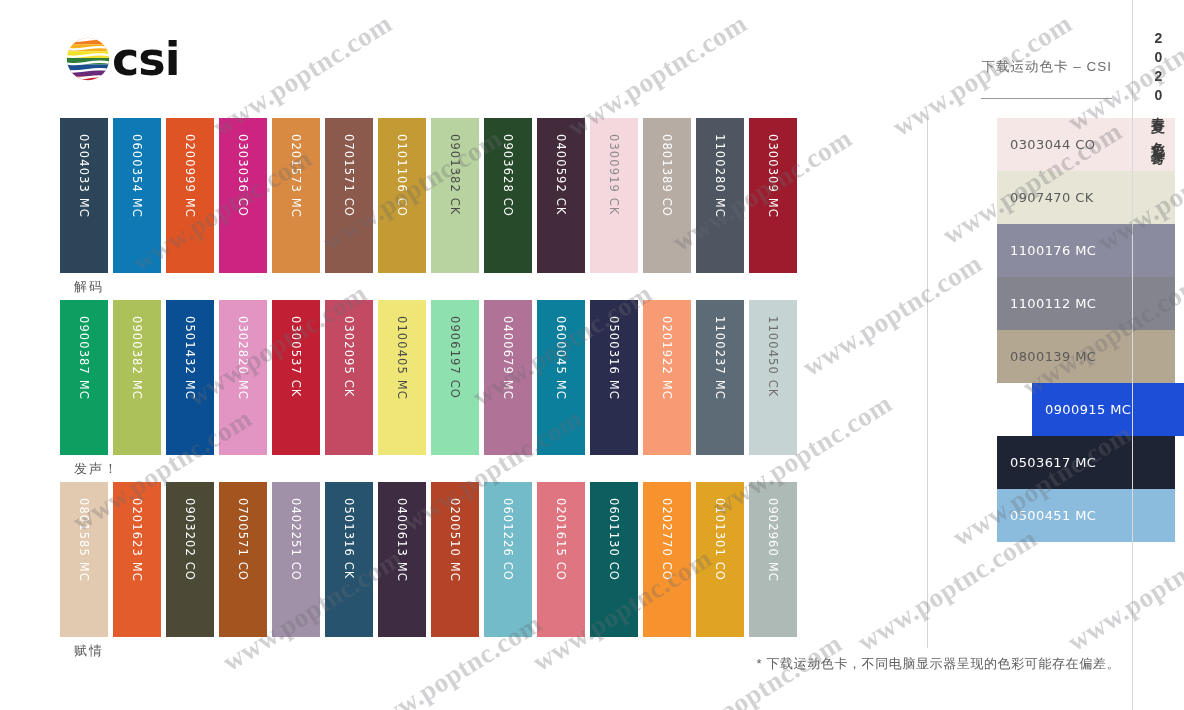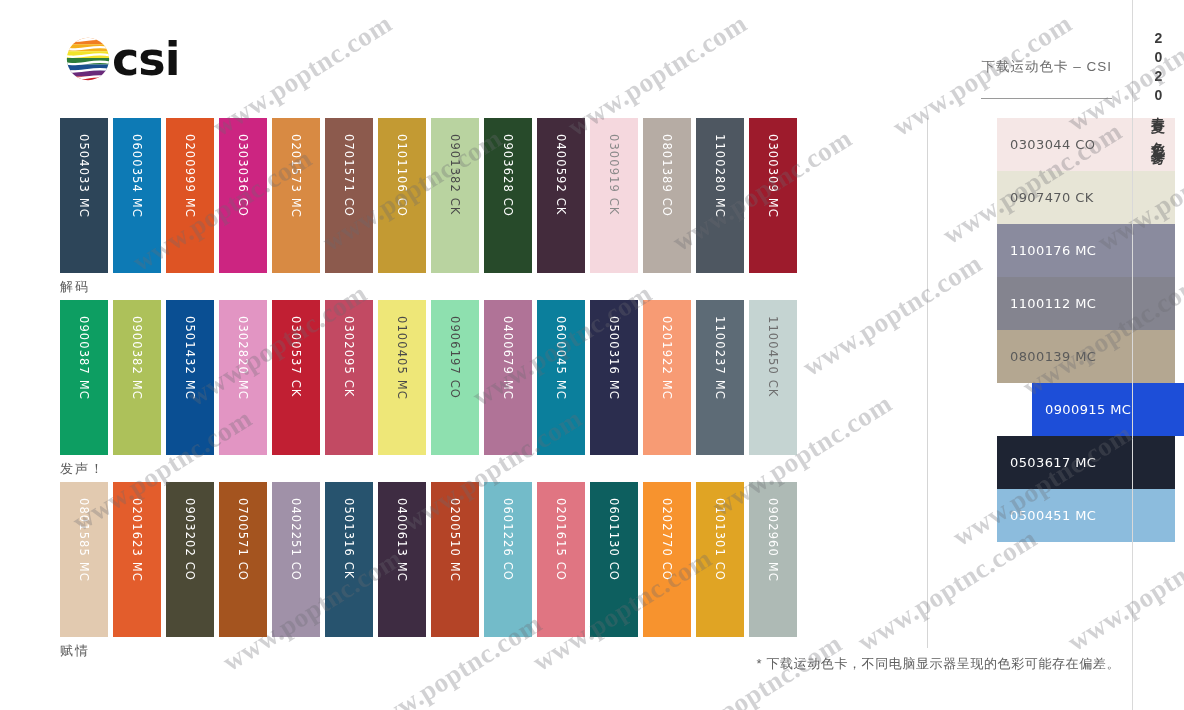--- a/index.html
+++ b/index.html
@@ -94,21 +94,21 @@
     transform:rotate(90deg) translateY(-48px);
     display:flex;align-items:center;
     padding-left:8px;
     box-sizing:border-box;
     font-size:11.5px;
     letter-spacing:1.1px;
     white-space:nowrap;
     font-family:"DejaVu Sans",sans-serif;
   }
   .row-caption{
-    position:absolute;left:0;top:160px;
+    position:absolute;left:14px;top:160px;
     font-size:13px;color:#5a5a5a;letter-spacing:2px;
   }
   
   #divider{
     position:absolute;left:867px;top:0;width:1px;height:530px;
     background:#d5d5d5;
   }
   
   #rightcol{
     position:absolute;left:937px;top:0;width:178px;

